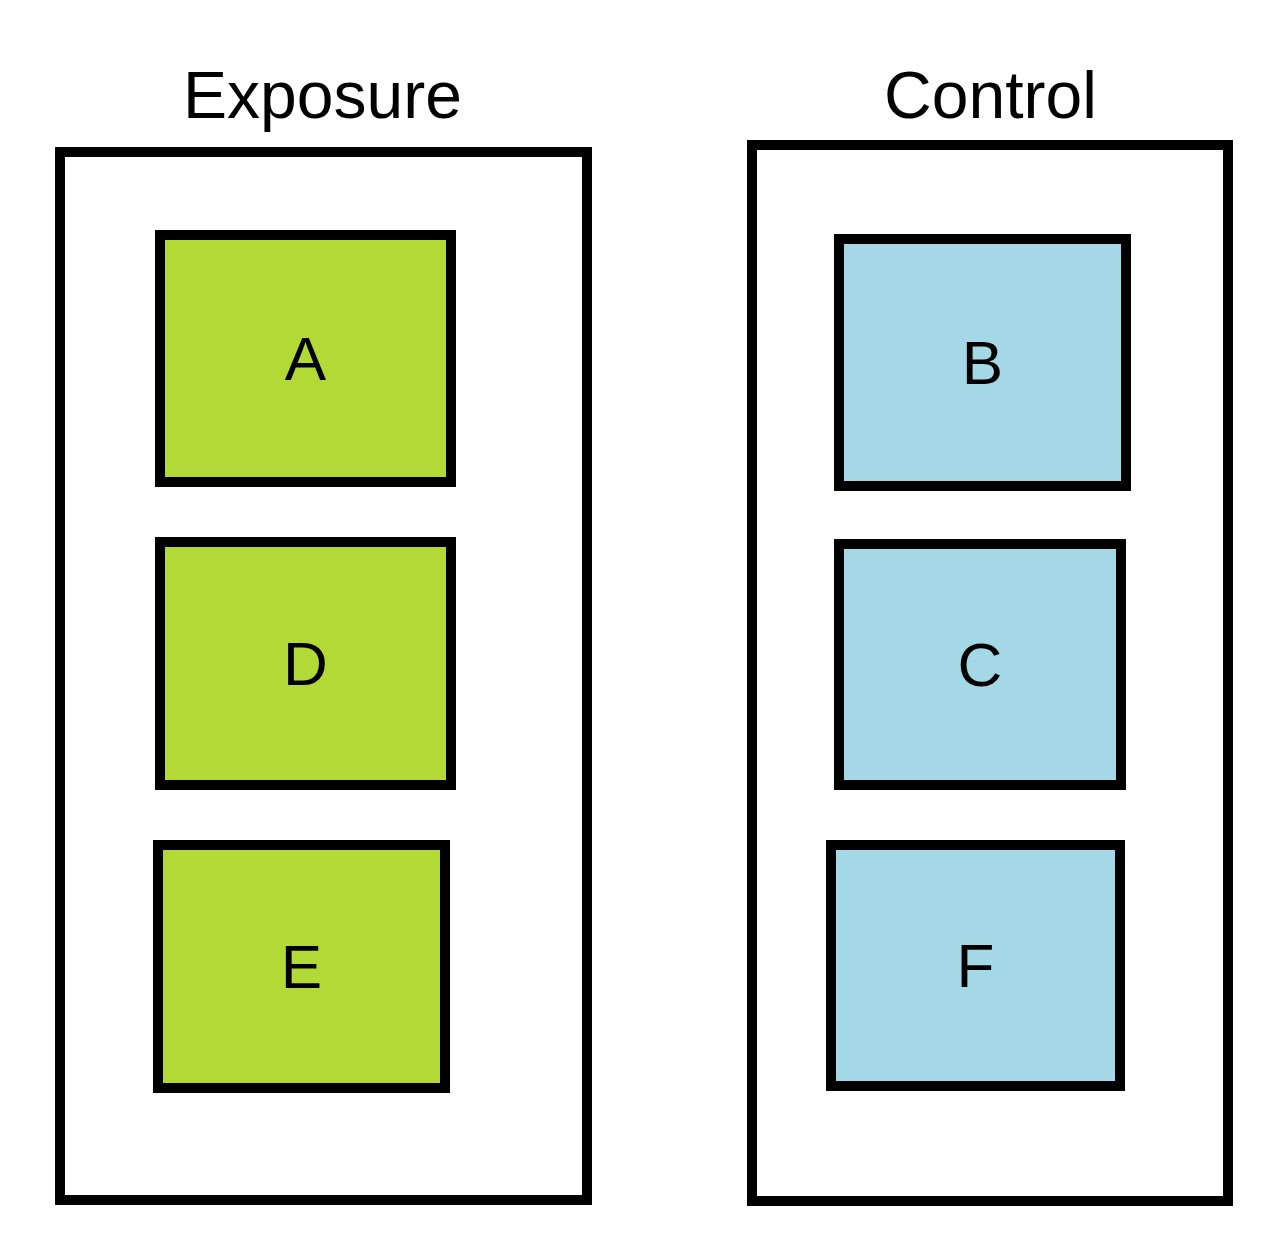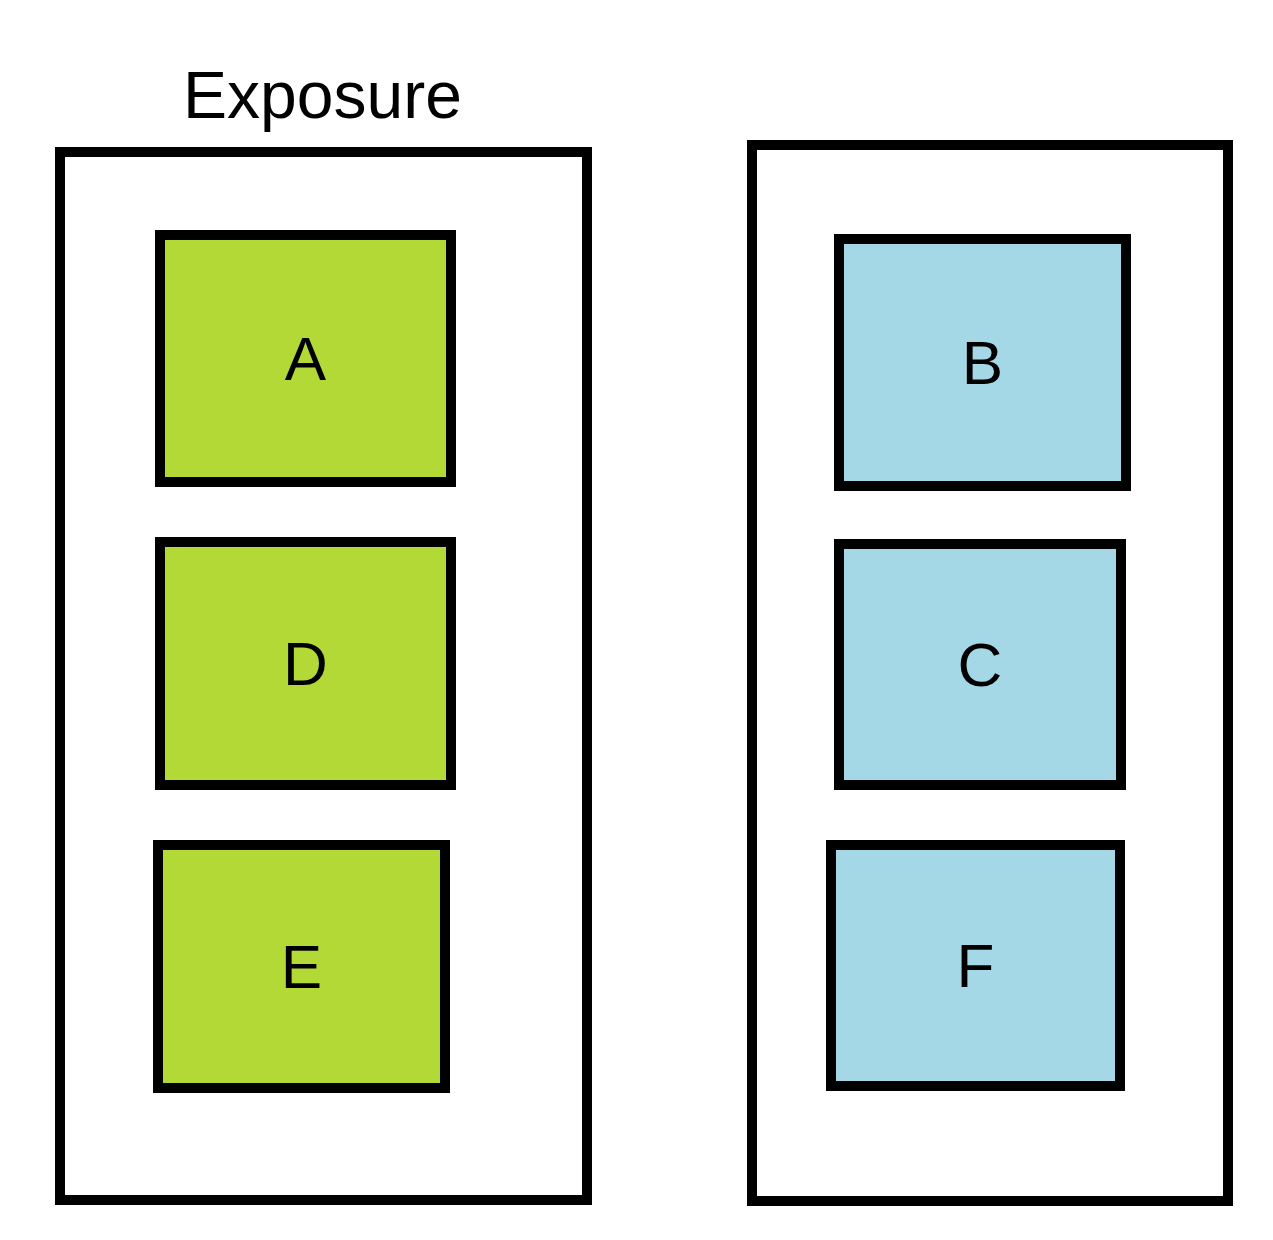--- a/index.html
+++ b/index.html
@@ -53,20 +53,21 @@
   #box-C { left: 834px; top: 539px; width: 292px; height: 251px; }
   #box-F { left: 826px; top: 840px; width: 299px; height: 251px; }
 </style>
 </head>
 <body>
 
 <div class="canvas">
 
   <div class="group-title" id="exposure-title">Exposure</div>
 
+  <div class="group-title" id="control-title">Control</div>
 
   <div class="group-frame" id="exposure-frame"></div>
 
   <div class="group-frame" id="control-frame"></div>
 
   <div class="item-box" id="box-A" style="background-color: rgb(178, 217, 53);">A</div>
 
   <div class="item-box" id="box-D" style="background-color: rgb(178, 217, 53);">D</div>
 
   <div class="item-box" id="box-E" style="background-color: rgb(178, 217, 53);">E</div>

